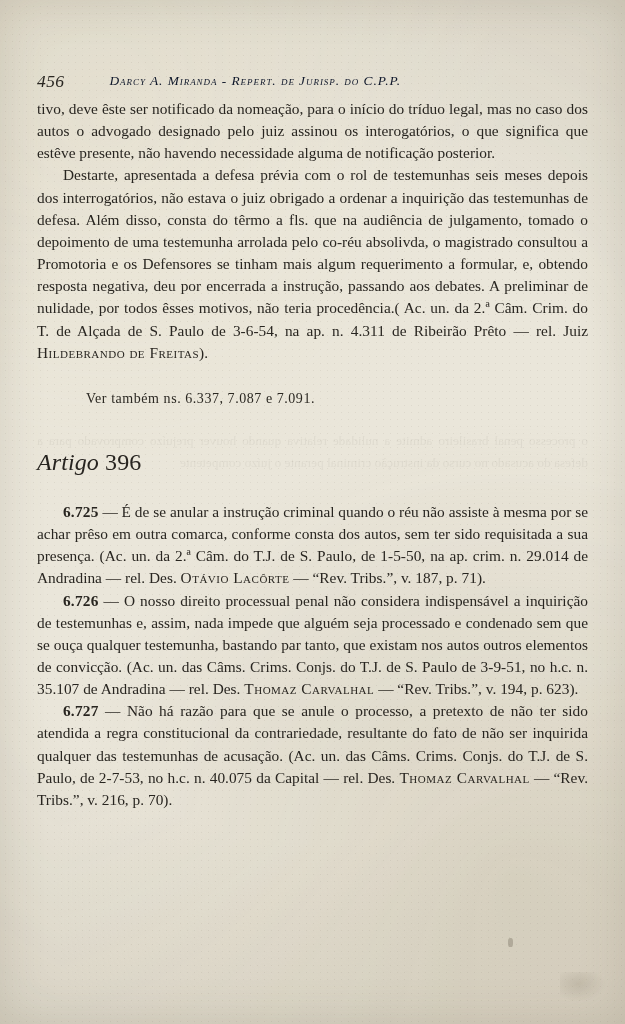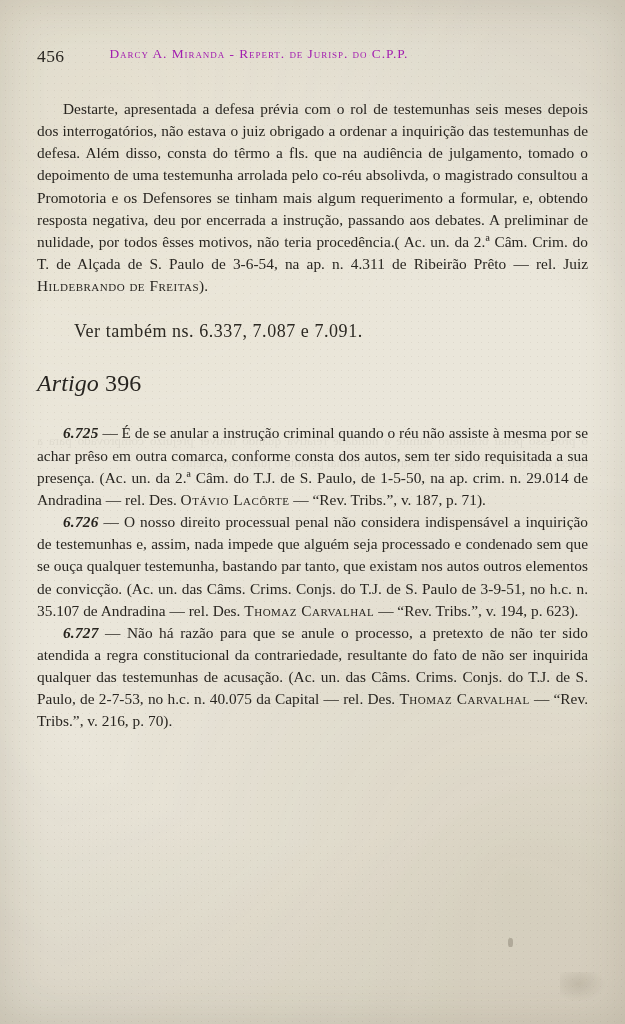--- a/index.html
+++ b/index.html
@@ -55,80 +55,80 @@
     filter: blur(0.7px);
     font-family: "Liberation Serif", serif;
   }
   
   .content {
     position: relative;
     z-index: 3;
   }
   .running-head {
     position: absolute;
-    top: 46px;
+    top: 70px;
     left: 37px;
     right: 37px;
     height: 22px;
     display: flex;
-    align-items: flex-start;
+    align-items: center;
+    font-style: italic;
   }
   .folio {
     font-size: 17.5px;
     letter-spacing: 0.4px;
     color: #2a2722;
   }
   .head-title {
     margin-left: 45px;
     font-size: 13.4px;
     font-variant: small-caps;
     letter-spacing: 0.95px;
     white-space: nowrap;
-    color: #a21caf;
+    color: #0f172a;
   }
   .textblock {
     position: absolute;
     top: 98px;
     left: 37px;
     width: 551px;
   }
   p.body {
     margin: 0;
     font-size: 15.35px;
     line-height: 22.15px;
     text-align: justify;
     text-justify: inter-word;
     letter-spacing: 0.02px;
     color: #282520;
   }
   p.indent { text-indent: 26px; }
   .refline {
-    margin: 0;
-    font-size: 18px;
+    margin: 12px;
+    font-size: 14px;
     line-height: 19px;
     letter-spacing: 0.55px;
     padding-left: 37px;
     color: #2b2822;
   }
   .sp-ver-1 { margin-top: 25px; }
   .artigo {
     margin: 0;
     padding-top: 30px;
     font-size: 24px;
     line-height: 24px;
     letter-spacing: 0.1px;
     color: #272420;
   }
   .artigo .it { font-style: italic; }
   .entry { margin-top: 24px; }
   .entry.first { margin-top: 27px; }
   .num {
     font-weight: bold;
     letter-spacing: 0.2px;
-    font-style: italic;
   }
   .sc {
     font-variant: small-caps;
     letter-spacing: 0.5px;
   }
   .sp-ver-2 { margin-top: 27px; }
   
   .blotch-a {
     position: absolute;
     left: 508px; top: 938px;
@@ -168,20 +168,21 @@
 
   <div class="content">
 
     <div class="running-head">
       <span class="folio">456</span>
       <span class="head-title">Darcy A. Miranda - Repert. de Jurisp. do C.P.P.</span>
     </div>
 
     <div class="textblock">
 
+      <p class="body">tivo, deve êste ser notificado da nomeação, para o início do tríduo legal, mas no caso dos autos o advogado designado pelo juiz assinou os interogatórios, o que significa que estêve presente, não havendo necessidade alguma de notificação posterior.</p>
 
       <p class="body indent"><span>Destarte, apresentada a defesa prévia com o rol de testemunhas seis meses depois dos interrogatórios, não estava o juiz obrigado a ordenar a inquirição das testemunhas de defesa. Além disso, consta do têrmo a fls. que na audiência de julgamento, tomado o depoimento de uma testemunha arrolada pelo co-réu absolivda, o magistrado consultou a Promotoria e os Defensores se tinham mais algum requerimento a formular, e, obtendo resposta negativa, deu por encerrada a instrução, passando aos debates. A preliminar de nulidade, por todos êsses motivos, não teria procedência.( Ac. un. da 2.ª Câm. Crim. do T. de Alçada de S. Paulo de 3-6-54, na ap. n. 4.311 de Ribeirão Prêto — rel. Juiz </span><span class="sc">Hildebrando de Freitas</span><span>).</span></p>
 
       <p class="refline sp-ver-1">Ver também ns. 6.337, 7.087 e 7.091.</p>
 
       <p class="artigo"><span class="it">Artigo</span> <span>396</span></p>
 
       <p class="body indent entry first"><span class="num">6.725</span> <span>—</span><span> É de se anular a instrução criminal quando o réu não assiste à mesma por se achar prêso em outra comarca, conforme consta dos autos, sem ter sido requisitada a sua presença. (Ac. un. da 2.ª Câm. do T.J. de S. Paulo, de 1-5-50, na ap. crim. n. 29.014 de Andradina — rel. Des. </span><span class="sc">Otávio Lacôrte</span><span> — “Rev. Tribs.”, v. 187, p. 71).</span></p>
 
       <p class="body indent entry"><span class="num">6.726</span> <span>—</span><span> O nosso direito processual penal não considera indispensável a inquirição de testemunhas e, assim, nada impede que alguém seja processado e condenado sem que se ouça qualquer testemunha, bastando par tanto, que existam nos autos outros elementos de convicção. (Ac. un. das Câms. Crims. Conjs. do T.J. de S. Paulo de 3-9-51, no h.c. n. 35.107 de Andradina — rel. Des. </span><span class="sc">Thomaz Carvalhal</span><span> — “Rev. Tribs.”, v. 194, p. 623).</span></p>

